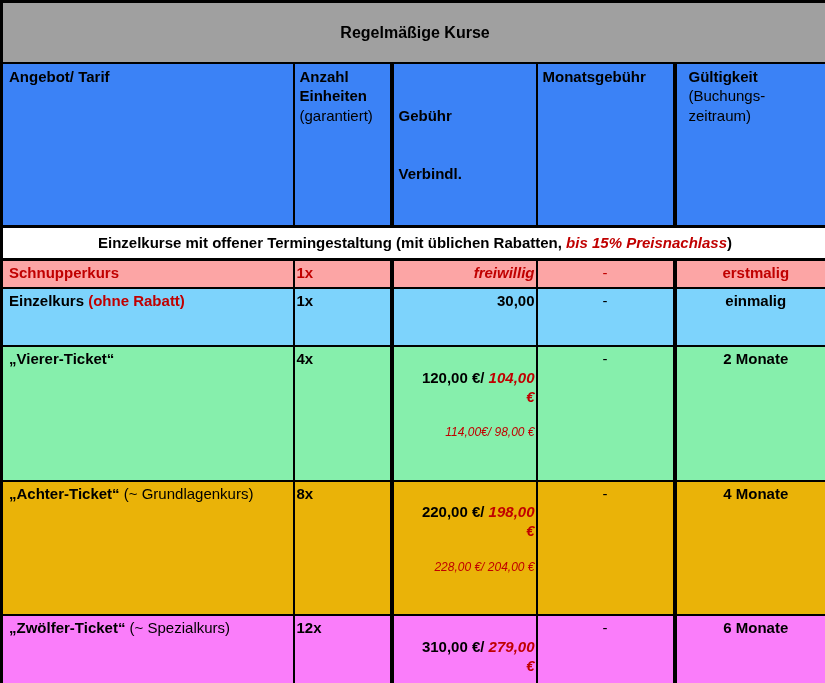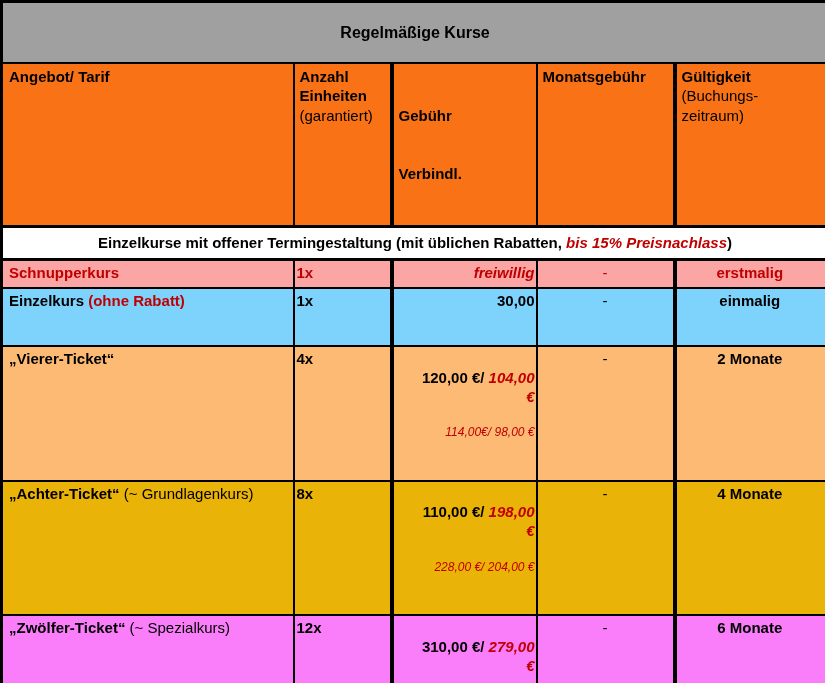--- a/index.html
+++ b/index.html
@@ -11,21 +11,21 @@
      padding:3px 4px 2px 6px;overflow:hidden;}
   
   td.c2{border-right-width:4px;}
   td.c3{border-left-width:4px;}
   td.c4{border-right-width:4px;}
   td.c5{border-left-width:4px;}
   td.c1{text-align:left;white-space:pre-wrap;}
   td.c2{text-align:left;padding-left:2px;padding-right:2px;}
   td.c3{text-align:right;padding:3px 1px 2px 2px;white-space:pre-wrap;}
   td.c4{text-align:center;padding-left:2px;padding-right:2px;}
-  td.c5{text-align:center;padding-left:0;padding-right:2px;}
+  td.c5{text-align:center;padding-left:12px;padding-right:2px;}
   tr.title-row td{text-align:center;vertical-align:middle;
                   font-weight:bold;font-size:16px;}
   tr.head-row td{vertical-align:top;line-height:1.3;}
   tr.sec-row td{text-align:center;vertical-align:middle;font-weight:bold;
                 border-top-width:3px;border-bottom-width:3px;}
   .b{font-weight:bold;}
   .i{font-style:italic;}
   .r{color:#c00000;}
   .blk{display:block;}
   .f2{font-size:12px;}
@@ -41,33 +41,33 @@
         <col style="width:145px">
     <col style="width:138px">
         <col style="width:152px">
   </colgroup>
 
   <tbody>
         <tr class="title-row" style="height: 61px; background-color: rgb(160, 160, 160);">
     <td colspan="5">Regelmäßige Kurse</td>
   </tr>
 
-  <tr class="head-row" style="height: 66px; background-color: #f97316;">
+  <tr class="head-row" style="height: 66px; background-color: #3b82f6;">
     <td class="c1 b">Angebot/ Tarif</td>
     <td class="c2" style="text-align:left;padding-left:5px">
       <span class="b blk">Anzahl</span>
       <span class="b blk">Einheiten</span>
       <span class="blk">(garantiert)</span>
     </td>
     <td class="c3" style="text-align:left;padding-left:5px">
       <span class="b blk">Gebühr</span>
       <span class="b blk">Verbindl.</span>
     </td>
     <td class="c4 b" style="text-align:left;padding-left:5px">Monatsgebühr</td>
-    <td class="c5" style="text-align:left;padding-left:5px">
+    <td class="c5" style="text-align:left;">
       <span class="b blk">Gültigkeit</span>
       <span class="blk">(Buchungs-</span>
       <span class="blk">zeitraum)</span>
     </td>
   </tr>
 
   <tr class="sec-row" style="height: 33px; background-color: rgb(255, 255, 255);">
     <td colspan="5">
       <span>Einzelkurse mit offener Termingestaltung (mit üblichen Rabatten, </span><span class="i r">bis 15% Preisnachlass</span><span>)</span>
     </td>
@@ -82,36 +82,36 @@
   </tr>
 
   <tr style="height: 58px; background-color: #7dd3fc;">
     <td class="c1"><span class="b">Einzelkurs </span><span class="b r">(ohne Rabatt)</span></td>
     <td class="c2"><span class="b">1x</span></td>
     <td class="c3"><span class="b">30,00</span></td>
     <td class="c4"><span>-</span></td>
     <td class="c5"><span class="b">einmalig</span></td>
   </tr>
 
-  <tr style="height: 46px; background-color: #fdba74;">
+  <tr style="height: 46px; background-color: #86efac;">
     <td class="c1"><span class="b">„Vierer-Ticket“</span></td>
     <td class="c2"><span class="b">4x</span></td>
     <td class="c3">
       <span class="b">120,00 €/ </span><span class="b i r">104,00 €</span>
       <span class="blk i r f2">114,00€/ 98,00 €</span>
     </td>
     <td class="c4"><span>-</span></td>
     <td class="c5"><span class="b">2 Monate</span></td>
   </tr>
 
   <tr style="height: 46px; background-color: #eab308;">
     <td class="c1"><span class="b">„Achter-Ticket“ </span><span>(~ Grundlagenkurs)</span></td>
     <td class="c2"><span class="b">8x</span></td>
     <td class="c3">
-      <span class="b">110,00 €/ </span><span class="b i r">198,00 €</span>
+      <span class="b">220,00 €/ </span><span class="b i r">198,00 €</span>
       <span class="blk i r f2">228,00 €/ 204,00 €</span>
     </td>
     <td class="c4"><span>-</span></td>
     <td class="c5"><span class="b">4 Monate</span></td>
   </tr>
 
   <tr style="height: 48px; background-color: rgb(250, 125, 250);">
     <td class="c1"><span class="b">„Zwölfer-Ticket“ </span><span>(~ Spezialkurs)</span></td>
     <td class="c2"><span class="b">12x</span></td>
     <td class="c3">

